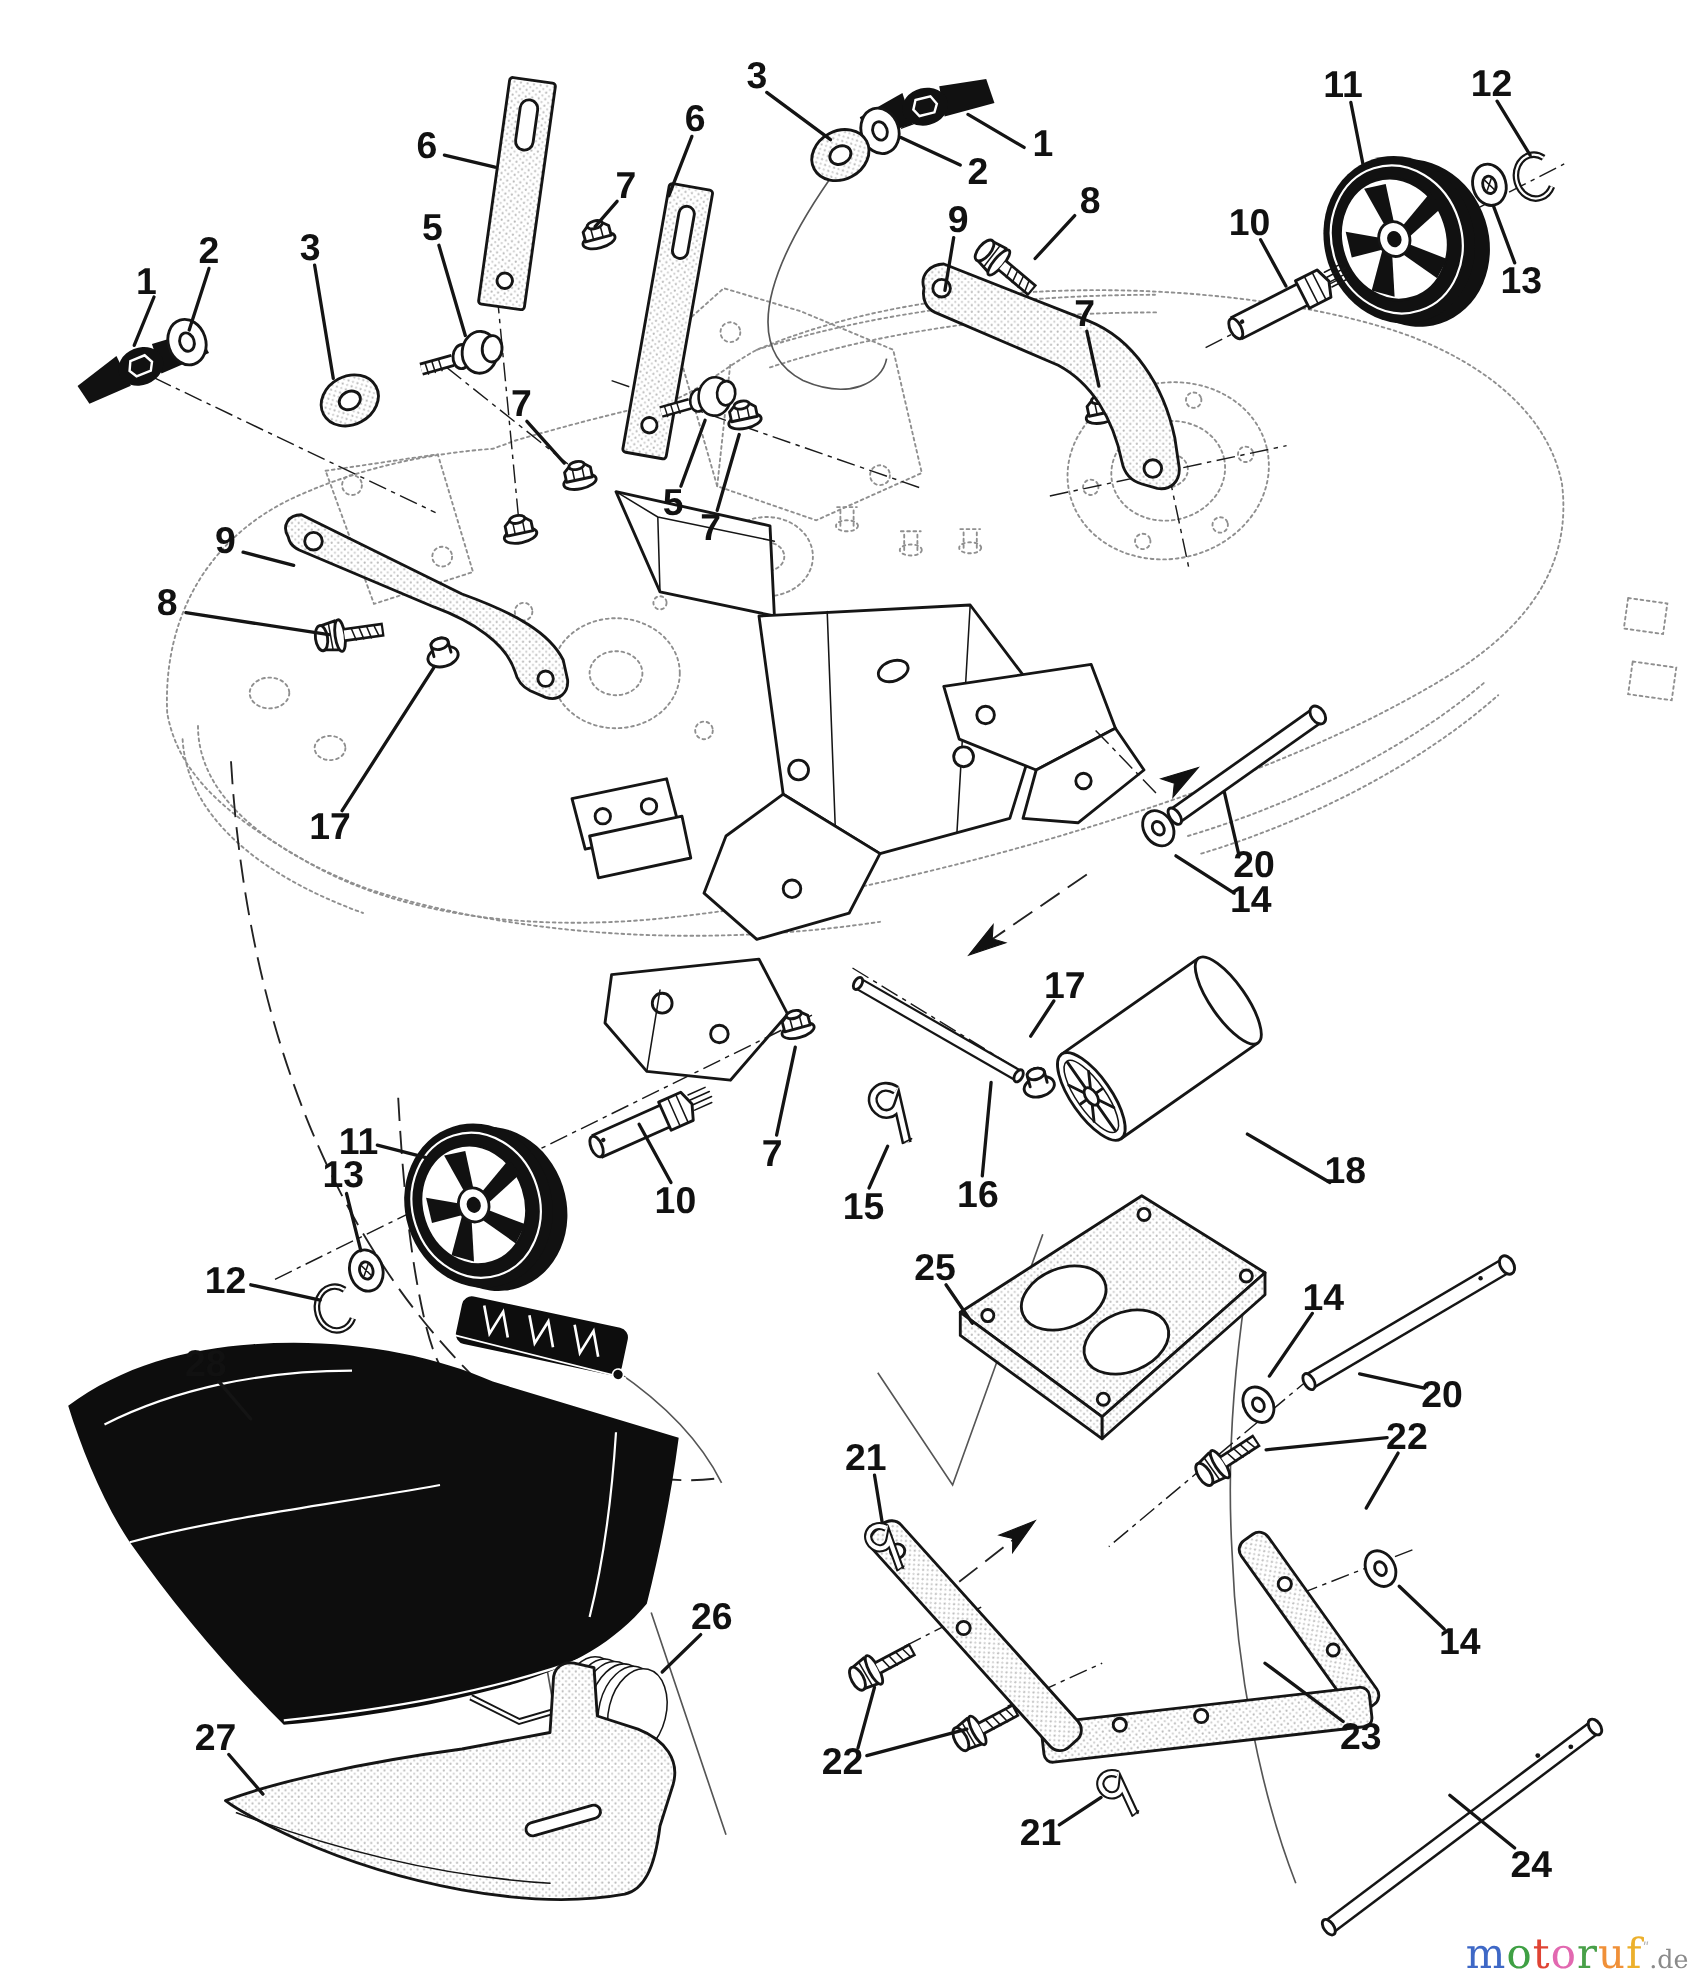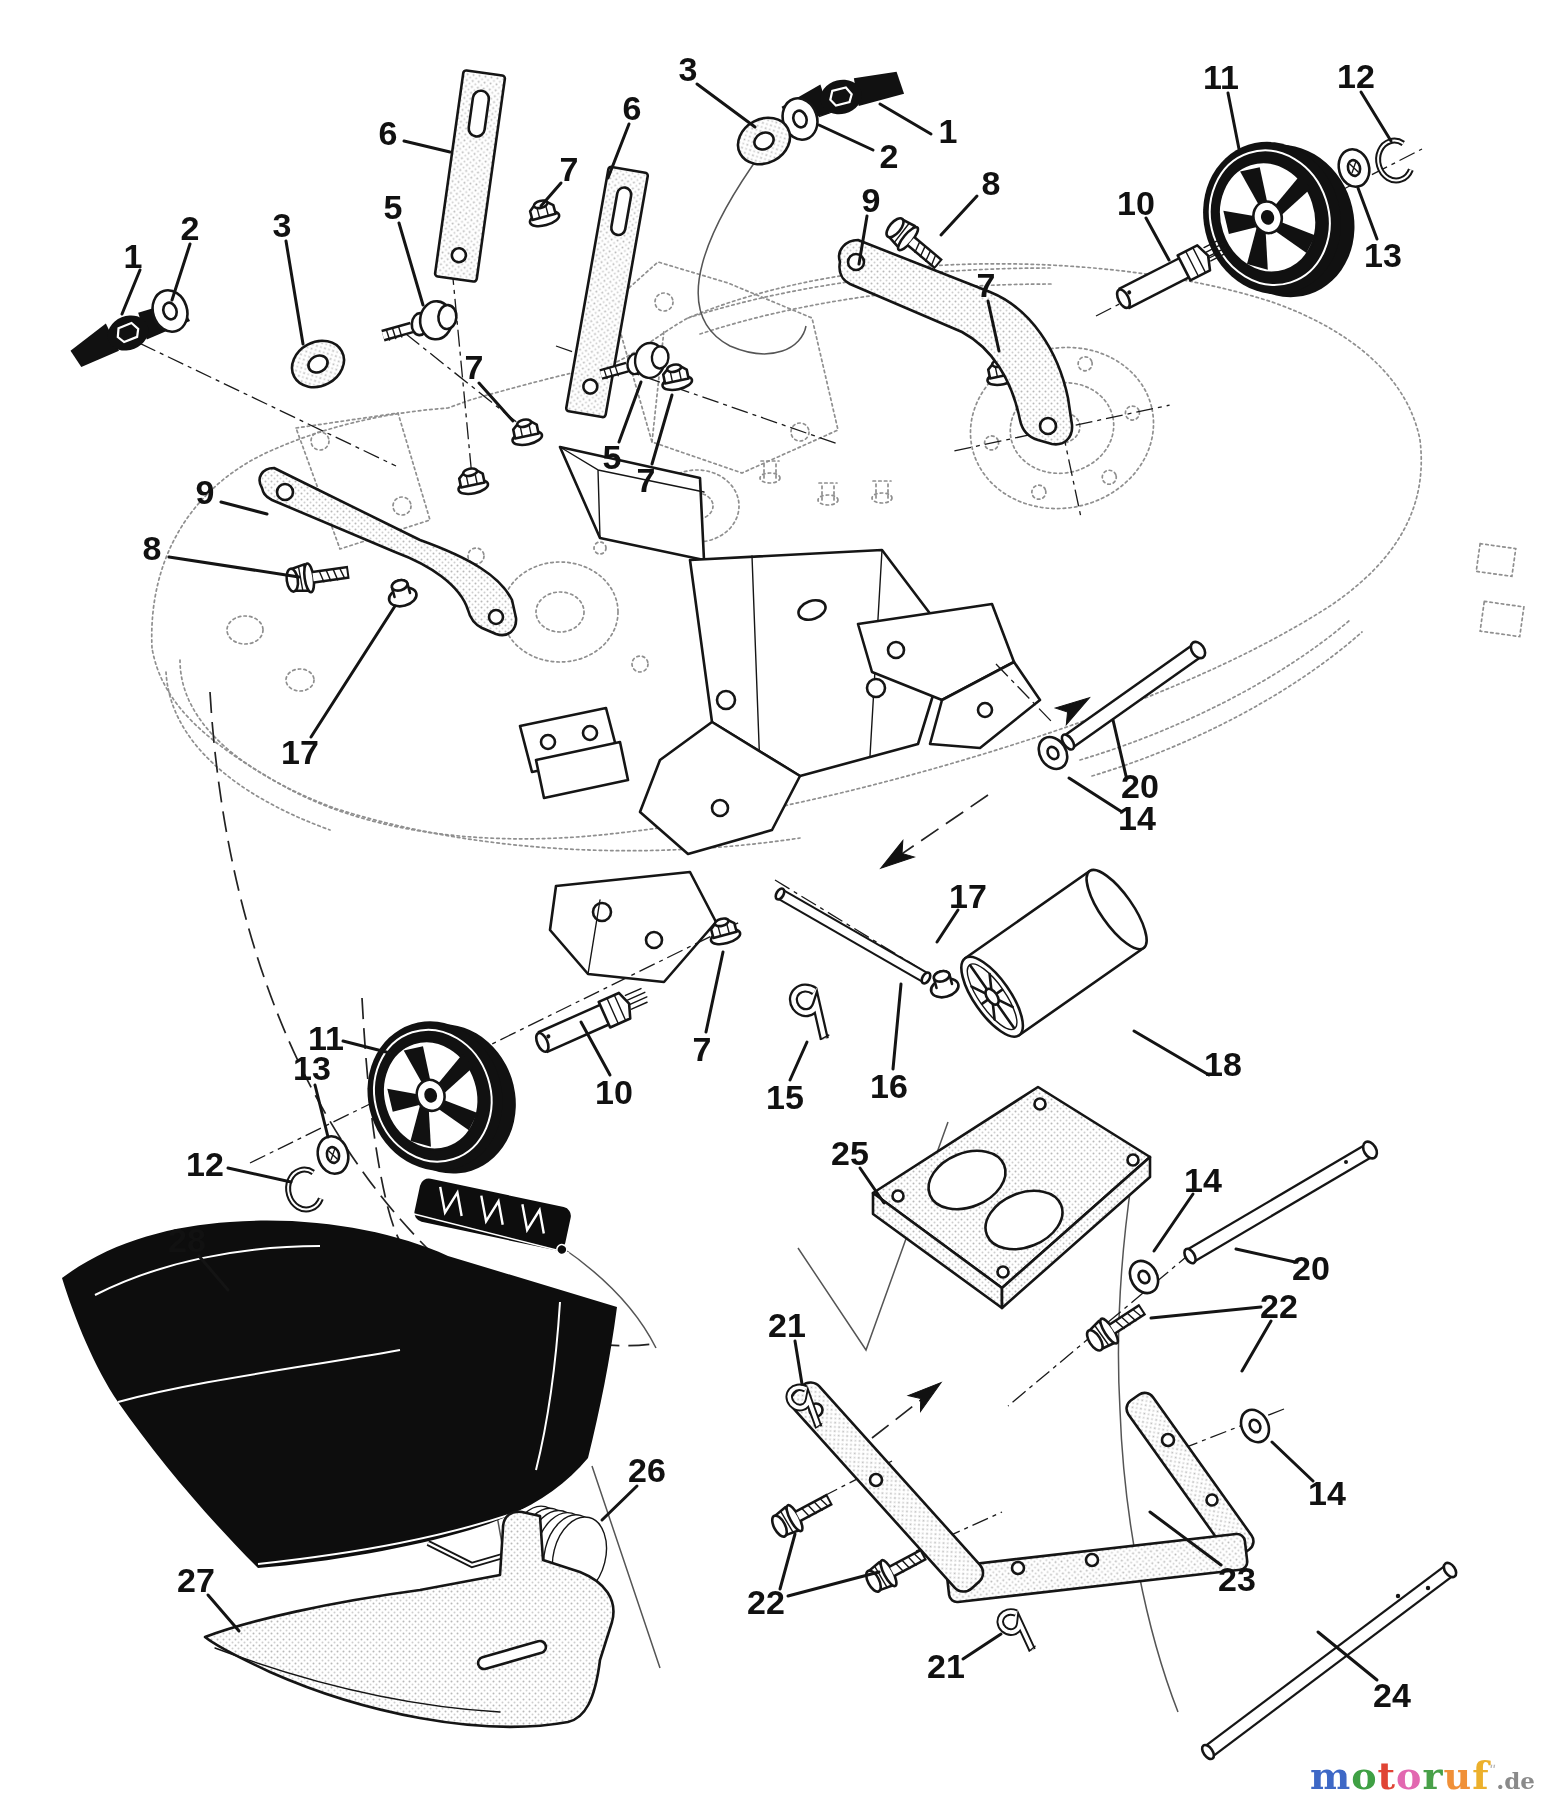--- a/index.html
+++ b/index.html
@@ -8,21 +8,21 @@
   .blk{stroke:#151515;stroke-width:2.6;stroke-linecap:round;stroke-linejoin:round;fill:none;}
   .blkthin{stroke:#151515;stroke-width:1.4;stroke-linecap:round;fill:none;}
   .wfill{fill:#ffffff;}
   .dots{fill:url(#dotpat);}
   .ph{stroke:#8f8f8f;stroke-width:1.7;fill:none;stroke-dasharray:2.5 3.2;stroke-linecap:round;}
   .phs{stroke:#555;stroke-width:1.5;fill:none;}
   .axis{stroke:#1a1a1a;stroke-width:1.3;fill:none;stroke-dasharray:17 5 4 5;}
   .dash{stroke:#222;stroke-width:1.7;fill:none;stroke-dasharray:21 9;}
   .ldr{stroke:#141414;stroke-width:3;fill:none;stroke-linecap:round;}
   text.callout{font-family:"Liberation Sans",sans-serif;font-size:34px;font-weight:bold;fill:#111;}
-  .watermark{position:absolute;right:12px;bottom:2px;font-family:"DejaVu Serif",serif;font-weight:bold;font-size:38px;letter-spacing:1px;white-space:nowrap;}
+  .watermark{position:absolute;right:12px;bottom:2px;font-family:"DejaVu Serif",serif;font-weight:normal;font-size:38px;letter-spacing:1px;white-space:nowrap;}
   .watermark .de{font-size:23px;color:#8a8a8a;letter-spacing:0;}
   .watermark .tm{font-size:13px;color:#b5b5b5;vertical-align:super;letter-spacing:0;}
 </style>
 </head>
 <body>
 
 <div class="page">
 <svg width="1547" height="1800" viewBox="0 0 1547 1800">
   <defs>
     <pattern id="dotpat" width="6" height="6" patternUnits="userSpaceOnUse">

